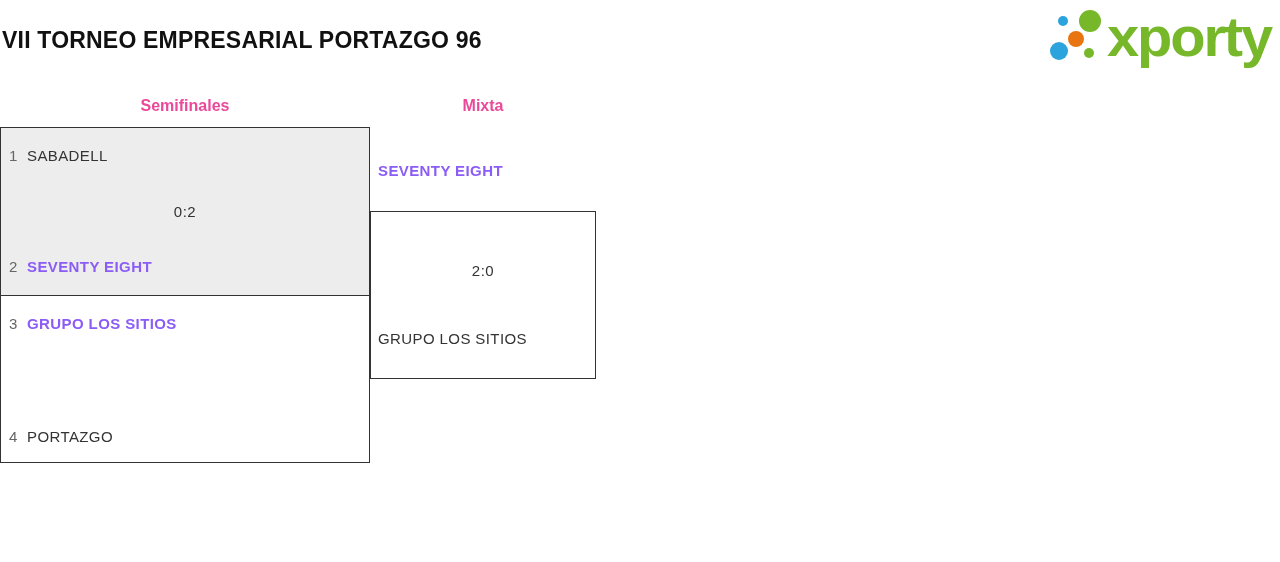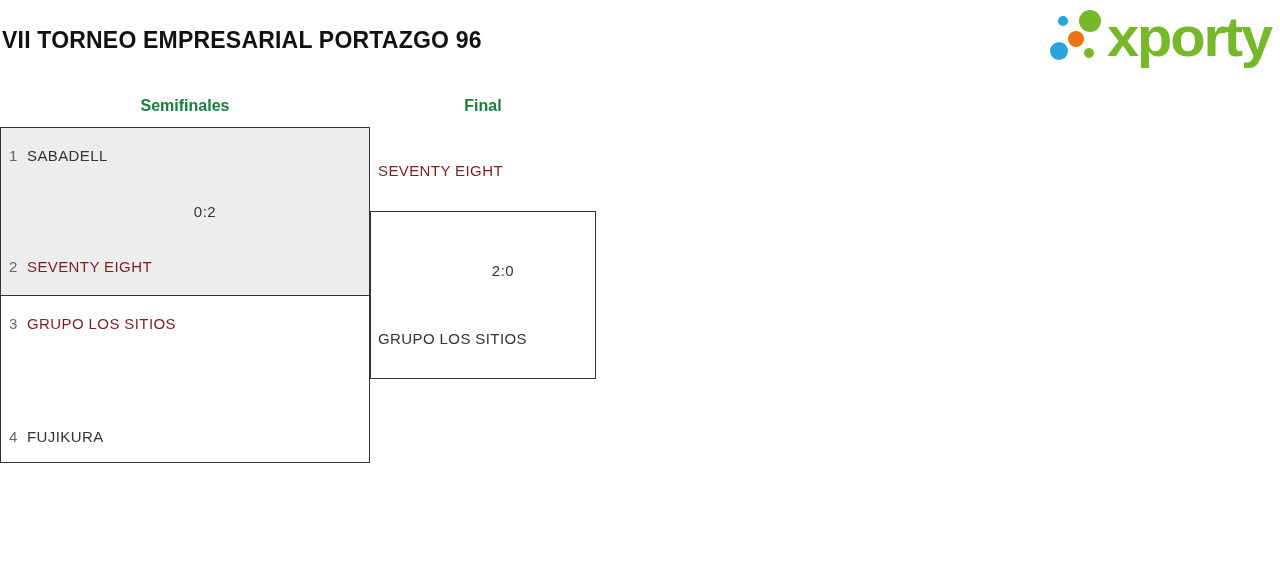--- a/index.html
+++ b/index.html
@@ -11,43 +11,43 @@
   .title-block { position:absolute; left:2px; top:1px;margin-top:23px; }
   .title-line {
     font-size:23px; font-weight:700; color:#111; line-height:33px;
     letter-spacing:0.2px; white-space:nowrap;
   }
   .logo { position:absolute; top:0; right:3px; }
   .logo text { font-family:"Liberation Sans", sans-serif; }
   
   .round-header {
     position:absolute; top:97px; font-size:16px; font-weight:600;
-    color:#15803d; text-align:center;
+    color:#ec4899; text-align:center;
   }
   .rh-semis { left:0; width:370px; }
   .rh-final { left:370px; width:226px; }
   
   .match { position:absolute; border:1px solid #333; box-sizing:border-box; }
   .m1 { left:0; top:127px; width:370px; height:169px; background:#ededed; }
   .m2 { left:0; top:295px; width:370px; height:168px; background:#ffffff; }
   .final-wrap { position:absolute; left:370px; top:140px; width:226px; height:260px; }
   .final-box {
     position:absolute; left:0; top:71px; width:226px; height:168px;
     border:1px solid #333; box-sizing:border-box; background:transparent;
   }
   
   .team {
     position:absolute; left:8px; display:flex; align-items:baseline;
     font-size:15px; color:#333; letter-spacing:0.4px; white-space:nowrap;
   }
   .team .seed { display:inline-block; width:18px; color:#666; letter-spacing:0; }
-  .team.winner .name { font-weight:400; color:#7f1d1d; }
+  .team.winner .name { font-weight:700; color:#8b5cf6; }
   .score {
     position:absolute; left:0; width:100%; text-align:center;
-    font-size:15px; color:#333; letter-spacing:0.5px;padding-left:20px;
+    font-size:15px; color:#333; letter-spacing:0.5px;
   }
   .m1 .team-top, .m2 .team-top { top:19px; }
   .m1 .score { top:75px; }
   .m2 .score { top:76px; }
   .m1 .team-bottom { top:130px; }
   .m2 .team-bottom { top:132px; }
   .final-wrap .team-top { top:22px; }
   .final-wrap .score { top:122px; }
   .final-wrap .team-bottom { top:190px; }
 </style>
@@ -63,42 +63,42 @@
   <svg class="logo" viewBox="0 0 232 72" width="232" height="72" xmlns="http://www.w3.org/2000/svg">
     <circle cx="18" cy="21" r="5" fill="#2ba3dc"></circle>
     <circle cx="45" cy="21" r="11" fill="#77b82b"></circle>
     <circle cx="31" cy="39" r="8" fill="#e87511"></circle>
     <circle cx="14" cy="51" r="9" fill="#2ba3dc"></circle>
     <circle cx="44" cy="53" r="5" fill="#77b82b"></circle>
     <text x="62" y="56" font-size="55" font-weight="bold" letter-spacing="-2" textLength="164" lengthAdjust="spacingAndGlyphs" fill="#77b82b">xporty</text>
   </svg>
 
   <div class="round-header rh-semis">Semifinales</div>
-  <div class="round-header rh-final">Final</div>
+  <div class="round-header rh-final">Mixta</div>
 
   <div class="match m1">
     <div class="team team-top">
       <span class="seed">1</span>
       <span class="name">SABADELL</span>
     </div>
     <div class="score">0:2</div>
     <div class="team team-bottom winner">
       <span class="seed">2</span>
       <span class="name">SEVENTY EIGHT</span>
     </div>
   </div>
 
   <div class="match m2">
     <div class="team team-top winner">
       <span class="seed">3</span>
       <span class="name">GRUPO LOS SITIOS</span>
     </div>
     <div class="team team-bottom">
       <span class="seed">4</span>
-      <span class="name">FUJIKURA</span>
+      <span class="name">PORTAZGO</span>
     </div>
   </div>
 
   <div class="final-wrap">
     <div class="team team-top winner">
       <span class="name">SEVENTY EIGHT</span>
     </div>
     <div class="final-box"></div>
     <div class="score">2:0</div>
     <div class="team team-bottom">

